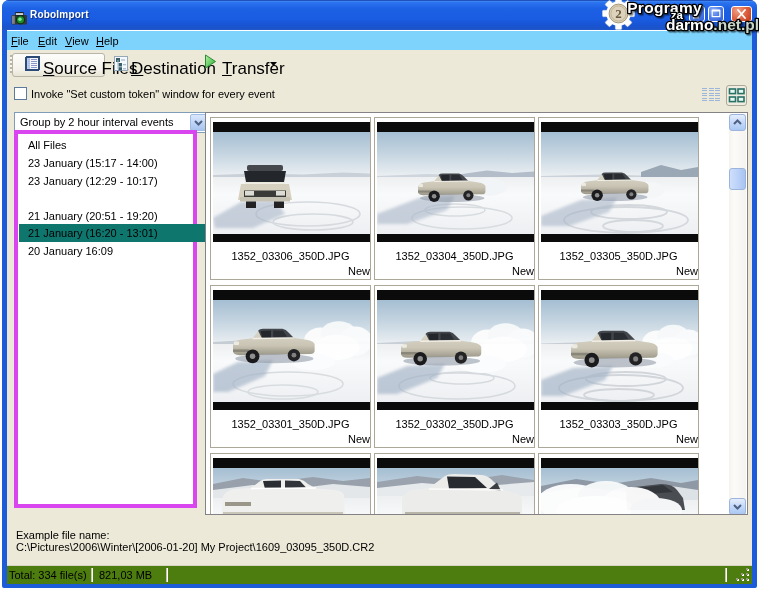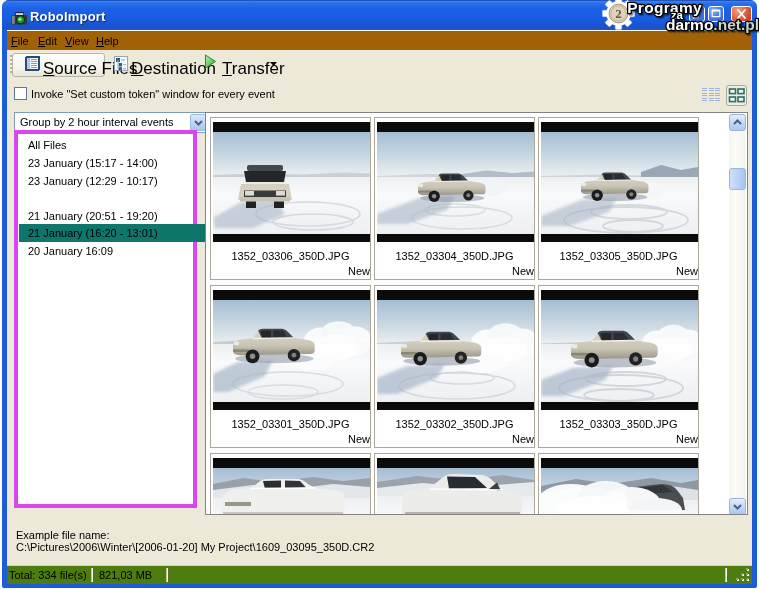--- a/index.html
+++ b/index.html
@@ -3,27 +3,27 @@
 <style>
 html,body{margin:0;padding:0;}
 body{width:759px;height:589px;position:relative;background:#fff;overflow:hidden;
   font-family:"Liberation Sans",sans-serif;font-size:11px;color:#000;}
 .abs{position:absolute;}
 #win{position:absolute;left:2px;top:0;width:755px;height:588px;
   background:#1c5cd8;border-radius:7px 7px 2px 2px;}
 #titlebar{position:absolute;left:0;top:0;width:755px;height:30px;border-radius:7px 7px 0 0;
   background:linear-gradient(180deg,#16419e 0%,#2156c0 2%,#3b82f2 5%,#2a72ee 9%,#1c60e4 30%,#1a5ce2 62%,#1854d2 85%,#1c53c8 94%,#2058cc 100%);}
 #client{position:absolute;left:5px;top:30px;width:745px;height:553px;background:#ece9d8;}
-.titletext{position:absolute;left:28px;top:9px;color:#fff;font-size:13px;font-weight:bold;
+.titletext{position:absolute;left:28px;top:9px;color:#fff;font-size:10px;font-weight:bold;
   text-shadow:1px 1px 1px #0a2a78;letter-spacing:.2px;}
 .winbtn{position:absolute;top:6px;height:16px;border-radius:3px;border:1px solid #fff;box-sizing:border-box;}
 .bluebtn{background:radial-gradient(circle at 30% 25%,#8fb2f8 0%,#5280e8 45%,#2e5cd8 100%);}
 .closebtn{background:radial-gradient(circle at 30% 25%,#f0a088 0%,#e06848 45%,#c03818 100%);}
 
-#menubar{position:absolute;left:0;top:0;width:745px;height:20px;background:#a16207;border-top:1px solid #fff;}
+#menubar{position:absolute;left:0;top:0;width:745px;height:20px;background:#7dd3fc;border-top:1px solid #fff;}
 .mi{position:absolute;top:4px;}
 
 #toolbar{position:absolute;left:0;top:20px;width:745px;height:28px;background:#ece9d8;}
 .grip{position:absolute;left:3px;top:5px;width:3px;height:18px;
  background:repeating-linear-gradient(180deg,#b8b4a4 0 2px,#f8f6ee 2px 4px);}
 #srcbtn{position:absolute;left:5px;top:3px;width:93px;height:24px;box-sizing:border-box;
  border:1px solid #b8b4a8;border-radius:3px;background:linear-gradient(180deg,#fdfdfb,#f4f2ea 70%,#e8e5d4);}
 .tbtxt{position:absolute;top:9px;font-size:17px;}
 
 #cb{position:absolute;left:7px;top:57px;width:13px;height:13px;box-sizing:border-box;border:1px solid #5c7a9c;background:#fff;}

